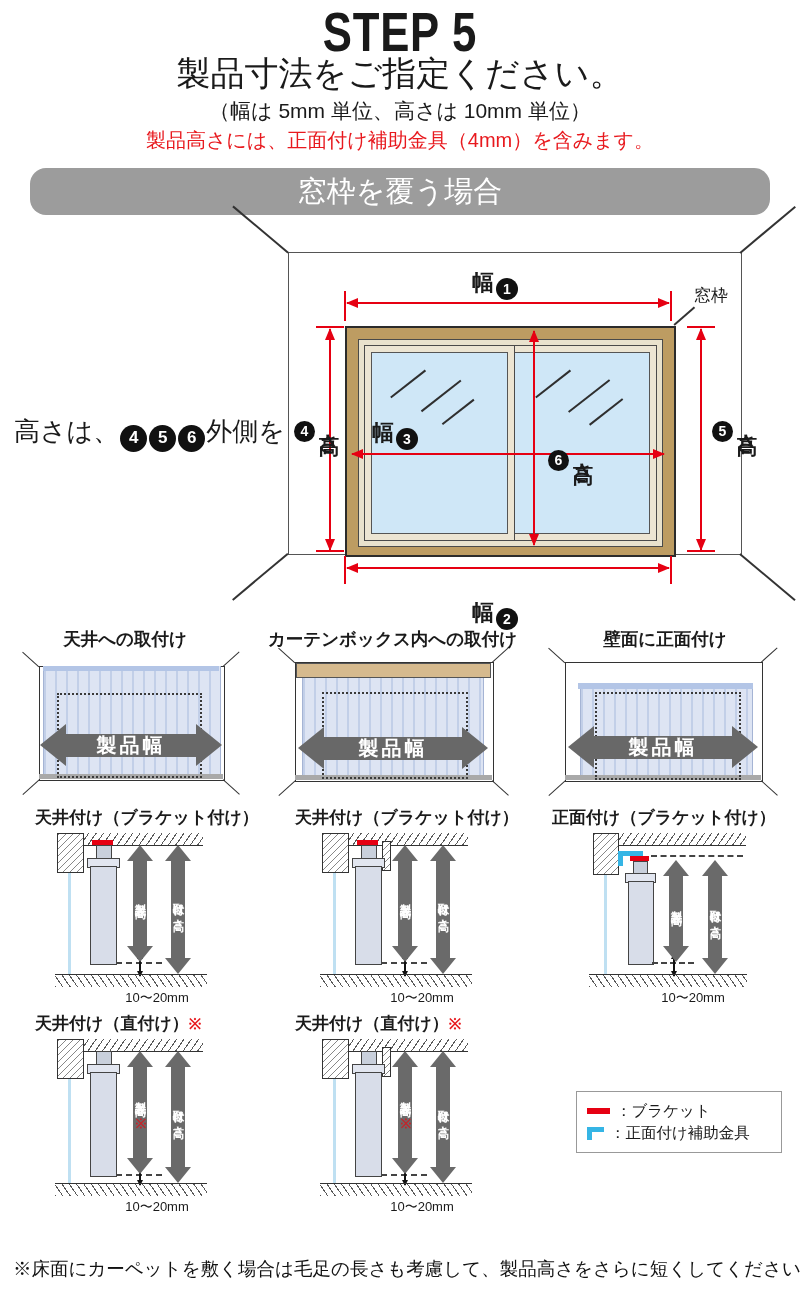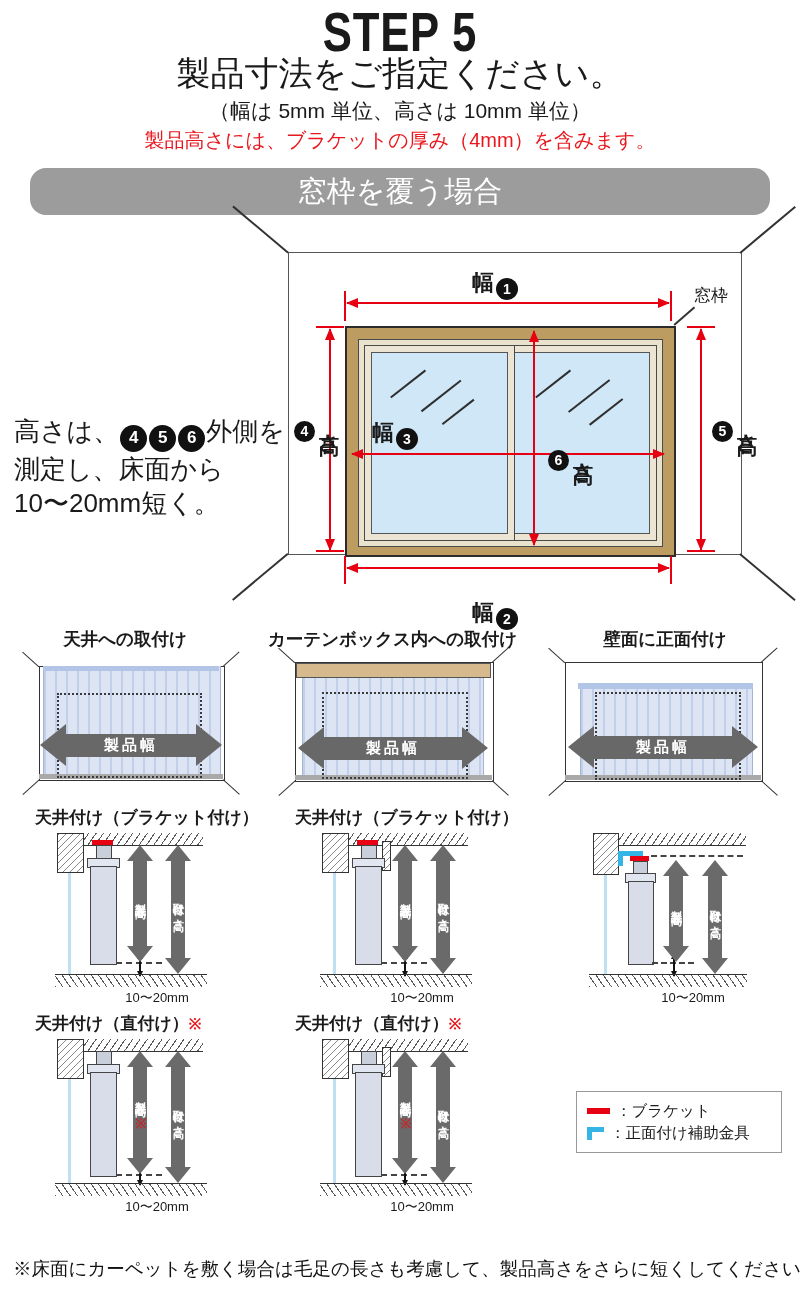--- a/index.html
+++ b/index.html
@@ -51,21 +51,21 @@
   .mid-wall { position:absolute; border:1.3px solid #333; }
   .mdiag { position:absolute; height:1.4px; background:#333; transform-origin:left center; }
   .curtain { position:absolute; background:repeating-linear-gradient(90deg,#c2cfe8 0 2px,#dde4f3 2px 11px); border-left:1px solid #a5b4d4; border-right:1px solid #a5b4d4; }
   .cheader { position:absolute; background:#b3c5e6; }
   .cbox { position:absolute; background:#d6ba8e; border:1.4px solid #555; }
   .dotted { position:absolute; border:2px dotted #3a3a3a; }
   .mfloor { position:absolute; background:#a9a9a9; }
   .ha { position:absolute; display:flex; align-items:center; }
   .ha .hl { width:0; height:0; border-top:21px solid transparent; border-bottom:21px solid transparent; border-right:26px solid #686868; }
   .ha .hr { width:0; height:0; border-top:21px solid transparent; border-bottom:21px solid transparent; border-left:26px solid #686868; }
-  .ha .habar { height:23px; flex:1; background:#686868; color:#fff; display:flex; align-items:center; justify-content:center; font-size:15px; font-weight:600; letter-spacing:3px; }
+  .ha .habar { height:23px; flex:1; background:#686868; color:#fff; display:flex; align-items:center; justify-content:center; font-size:20px; font-weight:600; letter-spacing:3px; }
 
   
   .btitle { position:absolute; font-size:17px; font-weight:600; white-space:nowrap; }
   .btitle .rstar { color:#e8191e; font-size:15px; }
   .bd-canvas { position:absolute; }
   .ceil { position:absolute; border-bottom:1.8px solid #333; background:repeating-linear-gradient(125deg, rgba(60,60,60,.85) 0 1px, transparent 1px 6px); }
   .floorh { position:absolute; border-top:1.8px solid #333; background:repeating-linear-gradient(55deg, rgba(60,60,60,.85) 0 1px, transparent 1px 6px); }
   .wallblock, .boxwall { position:absolute; border:1.4px solid #333; background:repeating-linear-gradient(135deg,#888 0 1px,#fff 1px 5px); }
   .winedge { position:absolute; background:#bfe0f2; }
   .redbar { position:absolute; background:#e60012; }
@@ -96,27 +96,26 @@
   .fn-black { top:1256px; font-size:18.5px; color:#111; }
 </style>
 </head>
 <body>
 
 <div id="page">
 
   <div class="step">STEP 5</div>
   <div class="h-title">製品寸法をご指定ください。</div>
   <div class="h-sub">（幅は 5mm 単位、高さは 10mm 単位）</div>
-  <div class="h-red">製品高さには、ブラケットの厚み（4mm）を含みます。</div>
+  <div class="h-red">製品高さには、正面付け補助金具（4mm）を含みます。</div>
   <div class="banner">窓枠を覆う場合</div>
 
   <div class="instr" style="top:414px">
     <span>高さは、</span><span class="nbadge nb27">4</span><span class="nbadge nb27">5</span><span class="nbadge nb27">6</span><span>外側を</span><br>
-    <span>測定し、床面から</span><br>
-    <span>10〜20mm短く。</span>
+    <br>
   </div>
 
   <div class="wall" style="left:288px;top:252px;width:452px;height:301px"></div>
   <div class="diag" style="left:288px;top:252px;width:72px;transform:rotate(-140deg)"></div>
   <div class="diag" style="left:740px;top:252px;width:72px;transform:rotate(-40deg)"></div>
   <div class="diag" style="left:288px;top:553px;width:72px;transform:rotate(140deg)"></div>
   <div class="diag" style="left:740px;top:553px;width:72px;transform:rotate(40deg)"></div>
 
   <div class="frame" style="left:345px;top:326px;width:327px;height:227px">
     <div class="frame-inner">
@@ -225,20 +224,21 @@
     <div class="dotted" style="left:50px;top:42px;width:142px;height:84px"></div>
     <div class="ha" style="left:23px;top:76px;width:190px">
       <div class="hl"></div>
       <div class="habar">製品幅</div>
       <div class="hr"></div>
     </div>
   </div>
 
   <div class="btitle" style="left:35px;top:806px"><span>天井付け（ブラケット付け）</span></div>
   <div class="btitle" style="left:295px;top:806px"><span>天井付け（ブラケット付け）</span></div>
+  <div class="btitle" style="left:552px;top:806px"><span>正面付け（ブラケット付け）</span></div>
 
   <div class="bd-canvas" style="left:55px;top:833px;width:152px;height:172px">
     <div class="ceil" style="left:26px;top:0;width:122px;height:12px"></div>
     <div class="wallblock" style="left:2px;top:0;width:25px;height:38px"></div>
     <div class="winedge" style="left:13px;top:40px;width:3px;height:101px"></div>
     <div class="redbar" style="left:37px;top:7px;width:21px;height:5px"></div>
     <div class="bbody" style="left:41px;top:12px;width:14px;height:13px"></div>
     <div class="hrail" style="left:32px;top:25px;width:31px;height:8px"></div>
     <div class="bpanel" style="left:35px;top:33px;width:25px;height:97px"></div>
     <div class="dashline" style="left:61px;top:129px;width:46px"></div>

